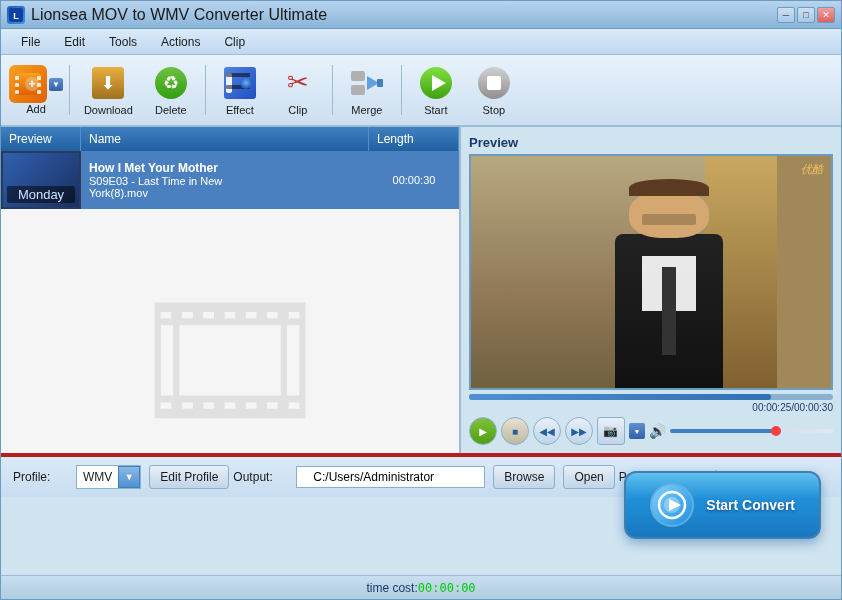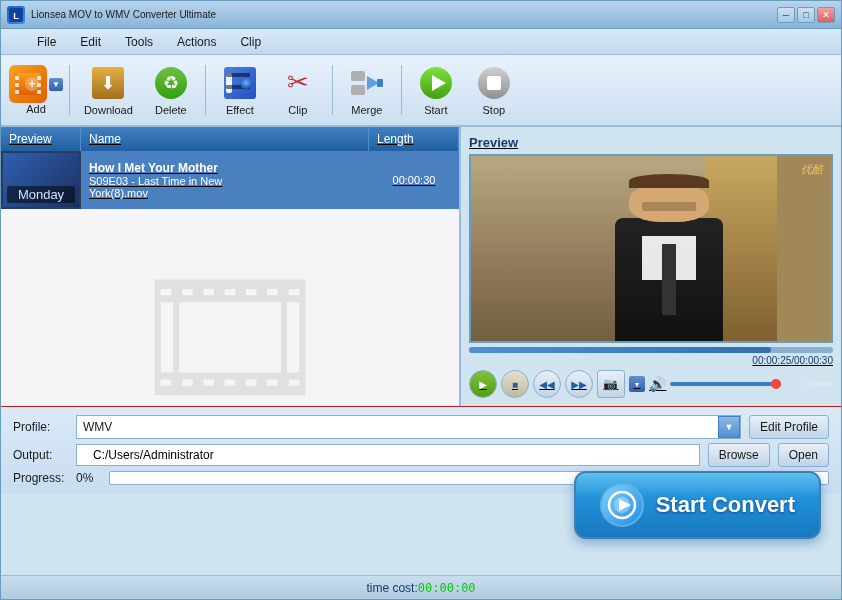--- a/index.html
+++ b/index.html
@@ -23,21 +23,21 @@
     }
     #title-bar .app-icon {
       width: 18px; height: 18px;
       background: linear-gradient(135deg, #2060c0, #4090e0);
       border-radius: 3px;
       margin-right: 6px;
       display: flex; align-items: center; justify-content: center;
       color: white; font-size: 9px; font-weight: bold;
     }
     #title-bar .title-text {
-      font-size: 10px;
+      font-size: 16px;
       color: #1a1a1a;
       flex: 1;
     }
     .win-controls {
       display: flex; gap: 2px;
     }
     .win-btn {
       width: 18px; height: 16px;
       border: 1px solid #6a9cc0;
       background: linear-gradient(180deg, #cde0f0, #a8c8e8);
@@ -48,21 +48,21 @@
       color: #333;
     }
     .win-btn.close { background: linear-gradient(180deg, #f0a0a0, #e06060); color: white; }
 
     
     #menu-bar {
       background: linear-gradient(180deg, #daeaf8 0%, #c0d8f0 100%);
       height: 26px;
       display: flex;
       align-items: center;
-      padding: 0 24px;
+      padding: 0 8px;
       border-bottom: 1px solid #9abcd4;
     }
     .menu-item {
       padding: 3px 12px;
       cursor: pointer;
       color: #1a1a1a;
       font-size: 12px;
       border-radius: 3px;
     }
 
@@ -126,23 +126,22 @@
       background: linear-gradient(180deg, #6090d0, #3060a8);
       color: white; font-size: 8px;
       padding: 2px 3px;
       border-radius: 2px;
       cursor: pointer;
     }
 
     
     #main-content {
       display: flex;
-      height: 280px;
-      border-bottom: 1px solid #b91c1c;
-      text-decoration: underline;
+      height: 330px;
+      border-bottom: 4px solid #b91c1c;
     }
 
     
     #file-list-pane {
       width: 460px;
       background: white;
       border-right: 2px solid #9abcd4;
       overflow: hidden;
     }
     .list-header {
@@ -308,21 +307,21 @@
       border-radius: 2px;
       display: flex; align-items: center; justify-content: center;
       cursor: pointer;
     }
 
     
     #bottom-panel {
       background: linear-gradient(180deg, #daeaf8, #c8ddf0);
       padding: 8px 12px;
       display: flex;
-      flex-direction: column;
+      flex-direction: row;
       gap: 4px;
     }
     .bottom-row {
       display: flex;
       align-items: center;
       gap: 8px;
     }
     .bottom-label {
       font-size: 12px;
       color: #1a1a1a;
@@ -400,21 +399,21 @@
       width: 44px; height: 44px;
       background: linear-gradient(135deg, #80d0ff, #2090e0);
       border-radius: 50%;
       border: 2px solid #60b0e0;
       display: flex; align-items: center; justify-content: center;
       font-size: 22px;
       color: white;
     }
     .start-convert-text {
       color: white;
-      font-size: 22px;
+      font-size: 14px;
       font-weight: bold;
       text-shadow: 0 1px 3px rgba(0,0,80,0.5);
     }
 
     
     #status-bar {
       background: linear-gradient(180deg, #c8ddf0, #b0ccdf);
       height: 24px;
       display: flex;
       align-items: center;

